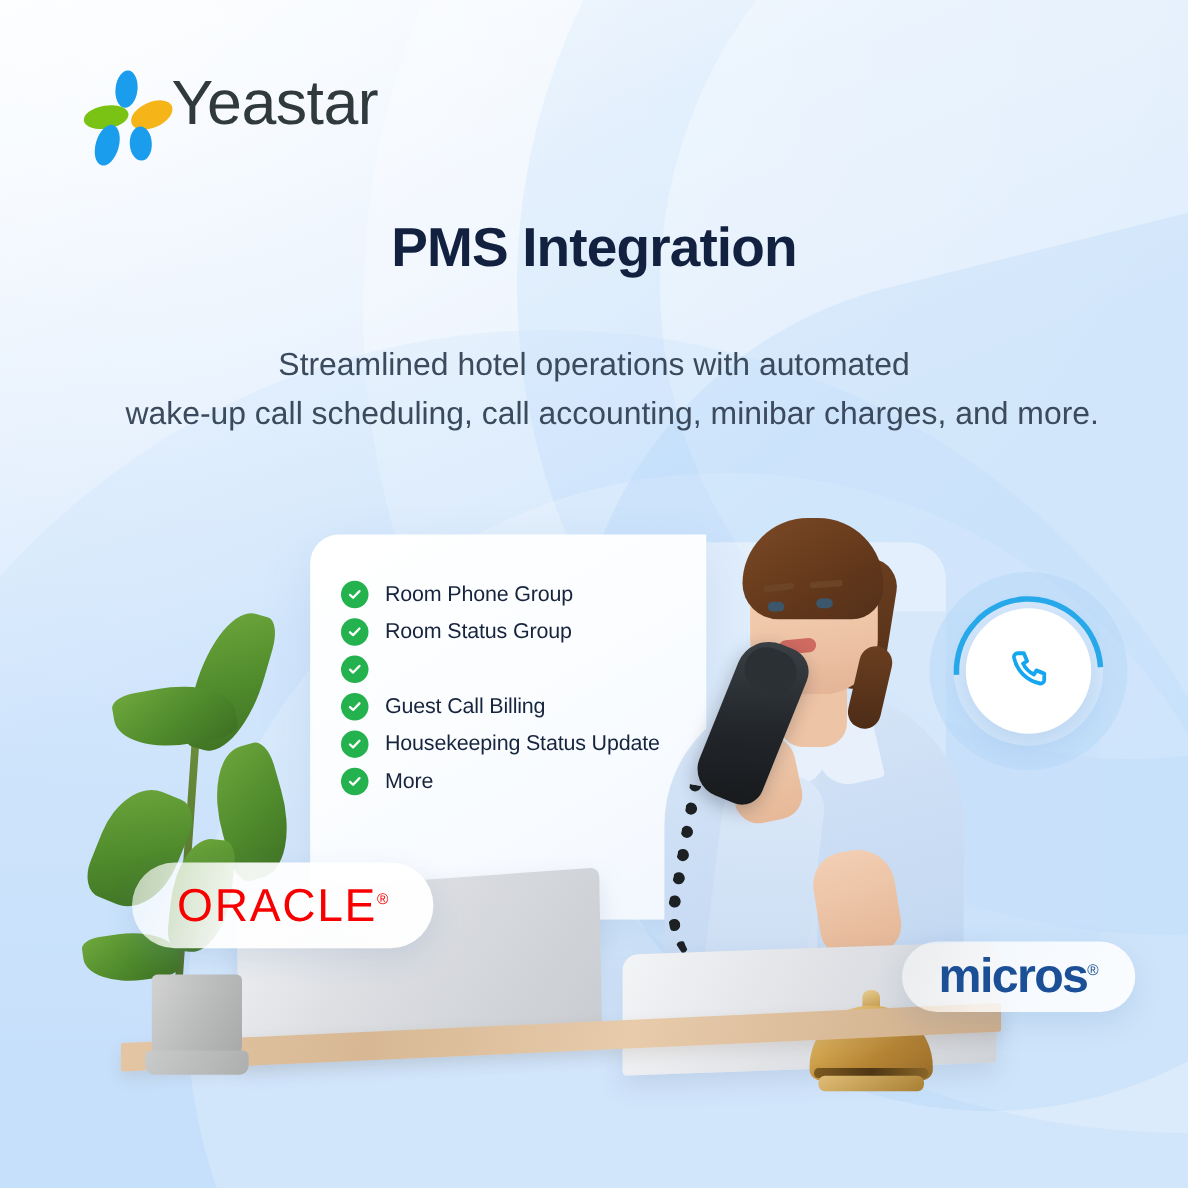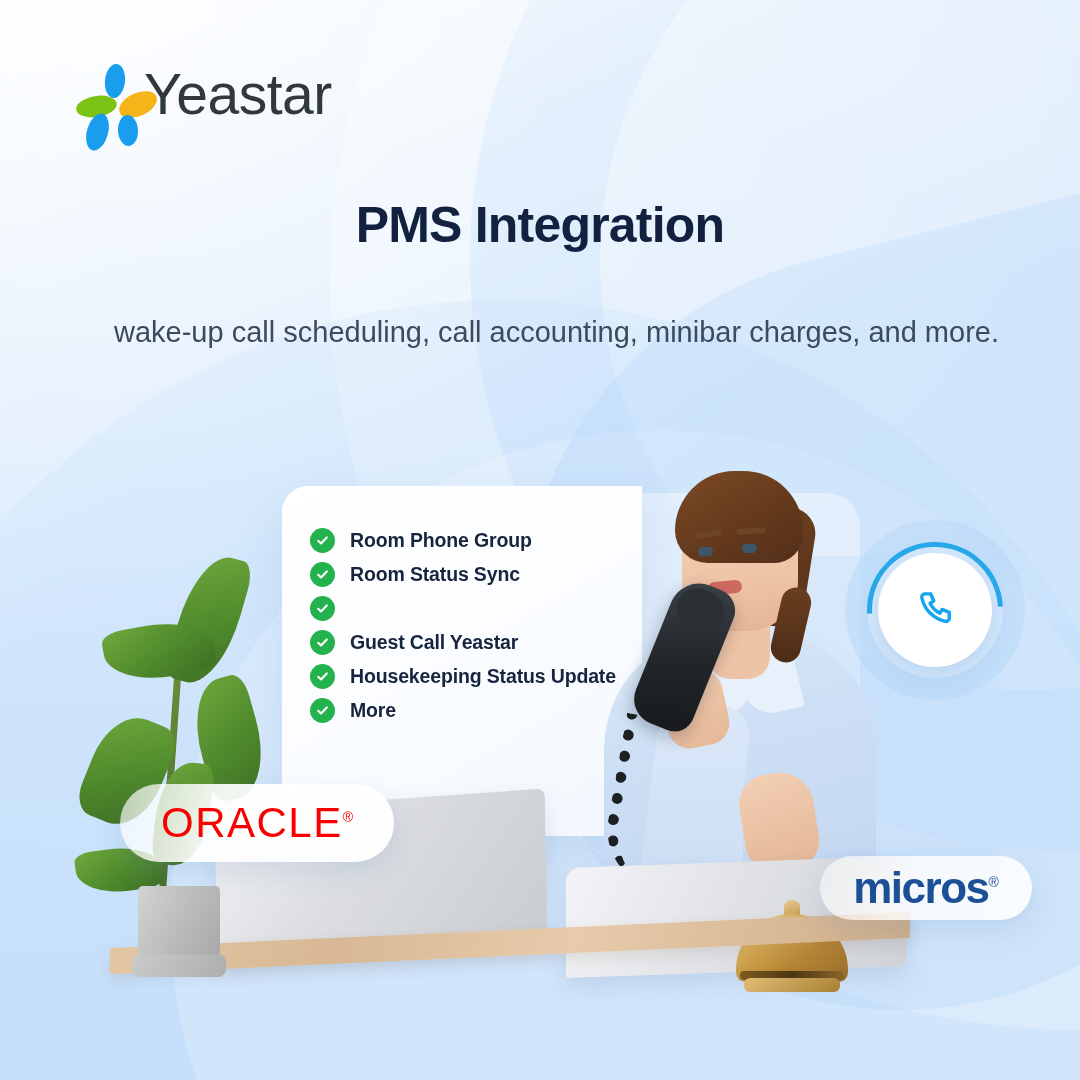--- a/index.html
+++ b/index.html
@@ -42,21 +42,21 @@
     position:absolute; left:520px; top:250px;
     width:760px; height:760px;
     background:rgba(174,212,248,.30);
     border-radius:50% 0 50% 50%;
     transform:rotate(-14deg);
   }
 
   
   .logo{
     position:absolute; left:78px; top:63px;
-    display:flex; align-items:center; gap:4px;
+    display:flex; align-items:center; gap:16px;
   }
   .logo-mark{ position:relative; width:62px; height:62px; }
   .petal{ position:absolute; border-radius:50%; }
   .petal.p-top   { width:20px; height:34px; left:27px; top:1px;  background:#1b9dee; transform:rotate(6deg); }
   .petal.p-right { width:40px; height:23px; left:40px; top:30px; background:#f5b417; transform:rotate(-24deg); }
   .petal.p-left  { width:41px; height:21px; left:-2px; top:33px; background:#7ac314; transform:rotate(-9deg); }
   .petal.p-bl    { width:21px; height:38px; left:9px;  top:50px; background:#1b9dee; transform:rotate(16deg); }
   .petal.p-bc    { width:20px; height:31px; left:40px; top:52px; background:#1b9dee; transform:rotate(-3deg); }
   .logo-word{
     font-size:57px; font-weight:400; letter-spacing:-.5px;
@@ -110,21 +110,21 @@
   }
   .feature-item{ display:flex; align-items:center; gap:15px; }
   .check{
     width:25px; height:25px; flex:0 0 25px;
     border-radius:50%;
     background:#23b24d;
     display:flex; align-items:center; justify-content:center;
   }
   .check svg{ display:block; }
   .feature-label{
-    font-size:19.5px; font-weight:700; color:#17243d;
+    font-size:19.5px; font-weight:400; color:#17243d;
     white-space:nowrap; letter-spacing:-.15px;
   }
 
   
   .phone-badge{ position:absolute; left:845px; top:520px; width:180px; height:180px; }
   .ring{ position:absolute; border-radius:50%; }
   .ring.r-out{ inset:0; background:rgba(174,212,248,.40); }
   .ring.r-mid{ left:22px; top:22px; width:136px; height:136px; background:rgba(255,255,255,.30); }
   .ring.r-accent{
     left:22px; top:22px; width:136px; height:136px;
@@ -341,20 +341,21 @@
       <span class="petal p-right"></span>
       <span class="petal p-left"></span>
       <span class="petal p-bl"></span>
       <span class="petal p-bc"></span>
     </div>
     <div class="logo-word">Yeastar</div>
   </div>
 
   <h1 class="headline">PMS Integration</h1>
   <p class="subhead">
+    <span class="l1">Streamlined hotel operations with automated</span>
     <span class="l2">wake-up call scheduling, call accounting, minibar charges, and more.</span>
   </p>
 
   <div class="scene">
 
     <div class="blue-panel"></div>
     <div class="blue-panel2"></div>
 
     <div class="card"></div>
     <ul class="feature-list">
@@ -365,36 +366,36 @@
             </svg>
         </span>
         <span class="feature-label">Room Phone Group</span>
       </li>
       <li class="feature-item">
         <span class="check">
           <svg width="13" height="13" viewBox="0 0 13 13">
               <path d="M2.2 6.8 L5 9.4 L10.8 3.4" fill="none" stroke="#fff" stroke-width="2.1" stroke-linecap="round" stroke-linejoin="round"></path>
             </svg>
         </span>
-        <span class="feature-label">Room Status Sync</span>
-      </li>
-      <li class="feature-item">
-        <span class="check">
-          <svg width="13" height="13" viewBox="0 0 13 13">
-              <path d="M2.2 6.8 L5 9.4 L10.8 3.4" fill="none" stroke="#fff" stroke-width="2.1" stroke-linecap="round" stroke-linejoin="round"></path>
-            </svg>
-        </span>
-      </li>
-      <li class="feature-item">
-        <span class="check">
-          <svg width="13" height="13" viewBox="0 0 13 13">
-              <path d="M2.2 6.8 L5 9.4 L10.8 3.4" fill="none" stroke="#fff" stroke-width="2.1" stroke-linecap="round" stroke-linejoin="round"></path>
-            </svg>
-        </span>
-        <span class="feature-label">Guest Call Yeastar</span>
+        <span class="feature-label">Room Status Group</span>
+      </li>
+      <li class="feature-item">
+        <span class="check">
+          <svg width="13" height="13" viewBox="0 0 13 13">
+              <path d="M2.2 6.8 L5 9.4 L10.8 3.4" fill="none" stroke="#fff" stroke-width="2.1" stroke-linecap="round" stroke-linejoin="round"></path>
+            </svg>
+        </span>
+      </li>
+      <li class="feature-item">
+        <span class="check">
+          <svg width="13" height="13" viewBox="0 0 13 13">
+              <path d="M2.2 6.8 L5 9.4 L10.8 3.4" fill="none" stroke="#fff" stroke-width="2.1" stroke-linecap="round" stroke-linejoin="round"></path>
+            </svg>
+        </span>
+        <span class="feature-label">Guest Call Billing</span>
       </li>
       <li class="feature-item">
         <span class="check">
           <svg width="13" height="13" viewBox="0 0 13 13">
               <path d="M2.2 6.8 L5 9.4 L10.8 3.4" fill="none" stroke="#fff" stroke-width="2.1" stroke-linecap="round" stroke-linejoin="round"></path>
             </svg>
         </span>
         <span class="feature-label">Housekeeping Status Update</span>
       </li>
       <li class="feature-item">

